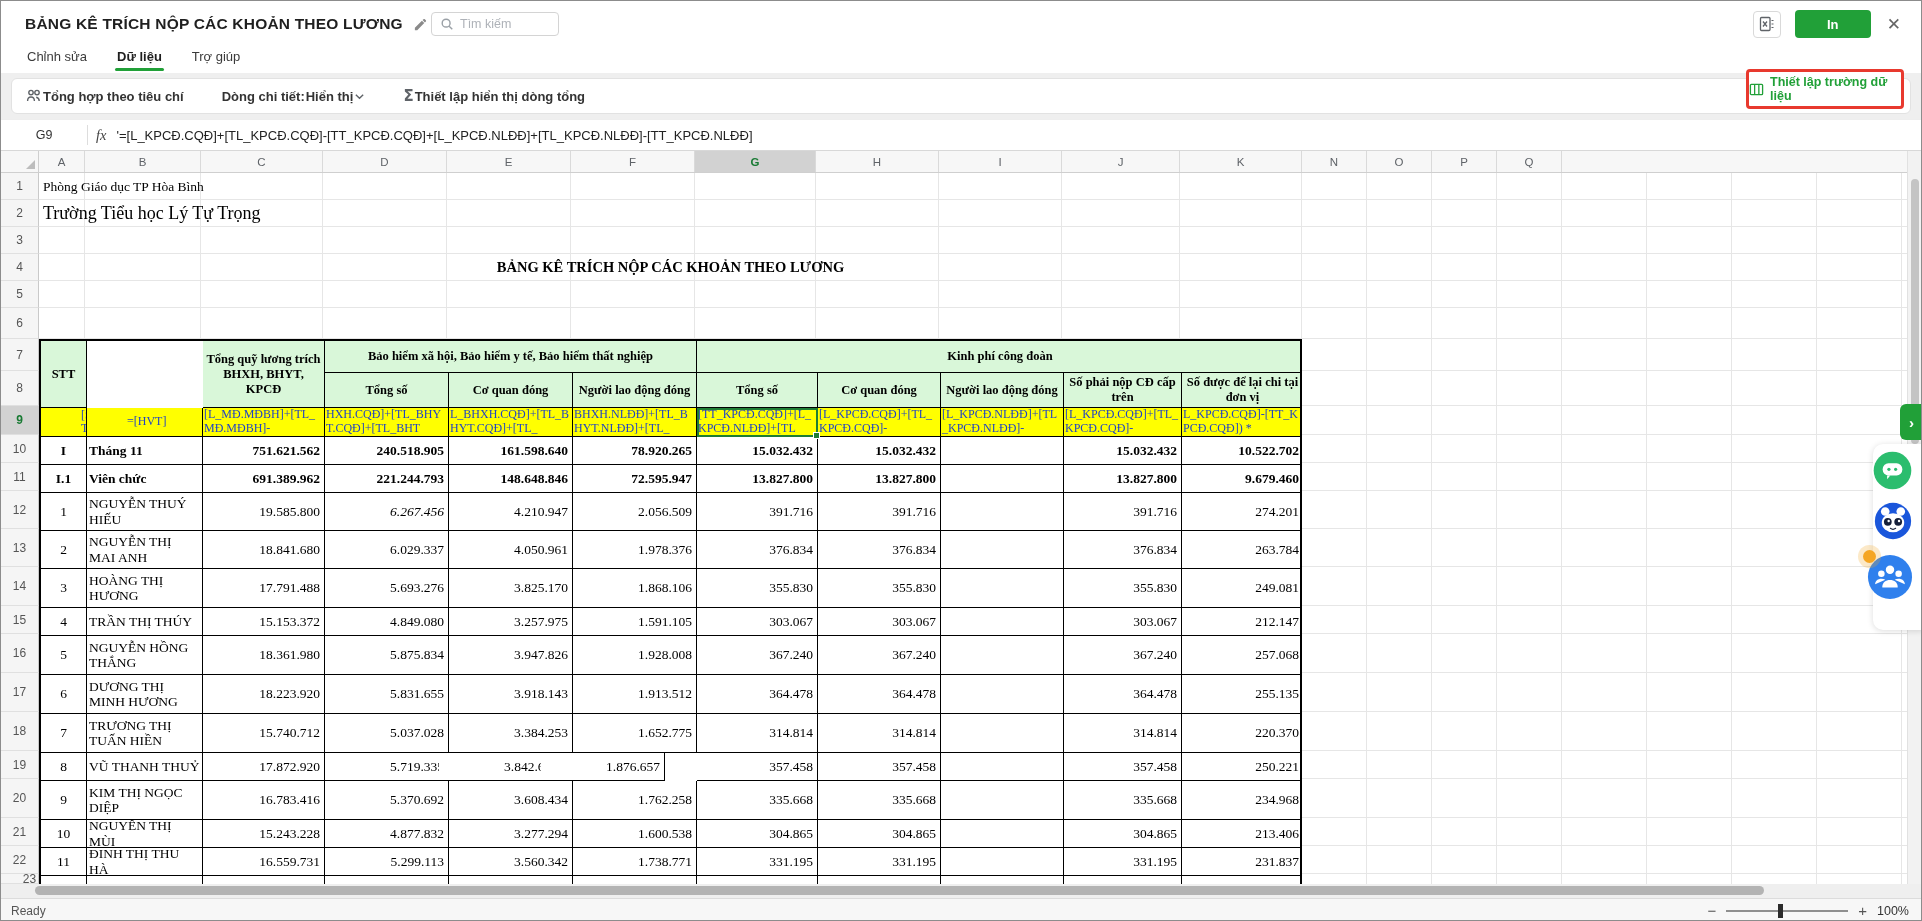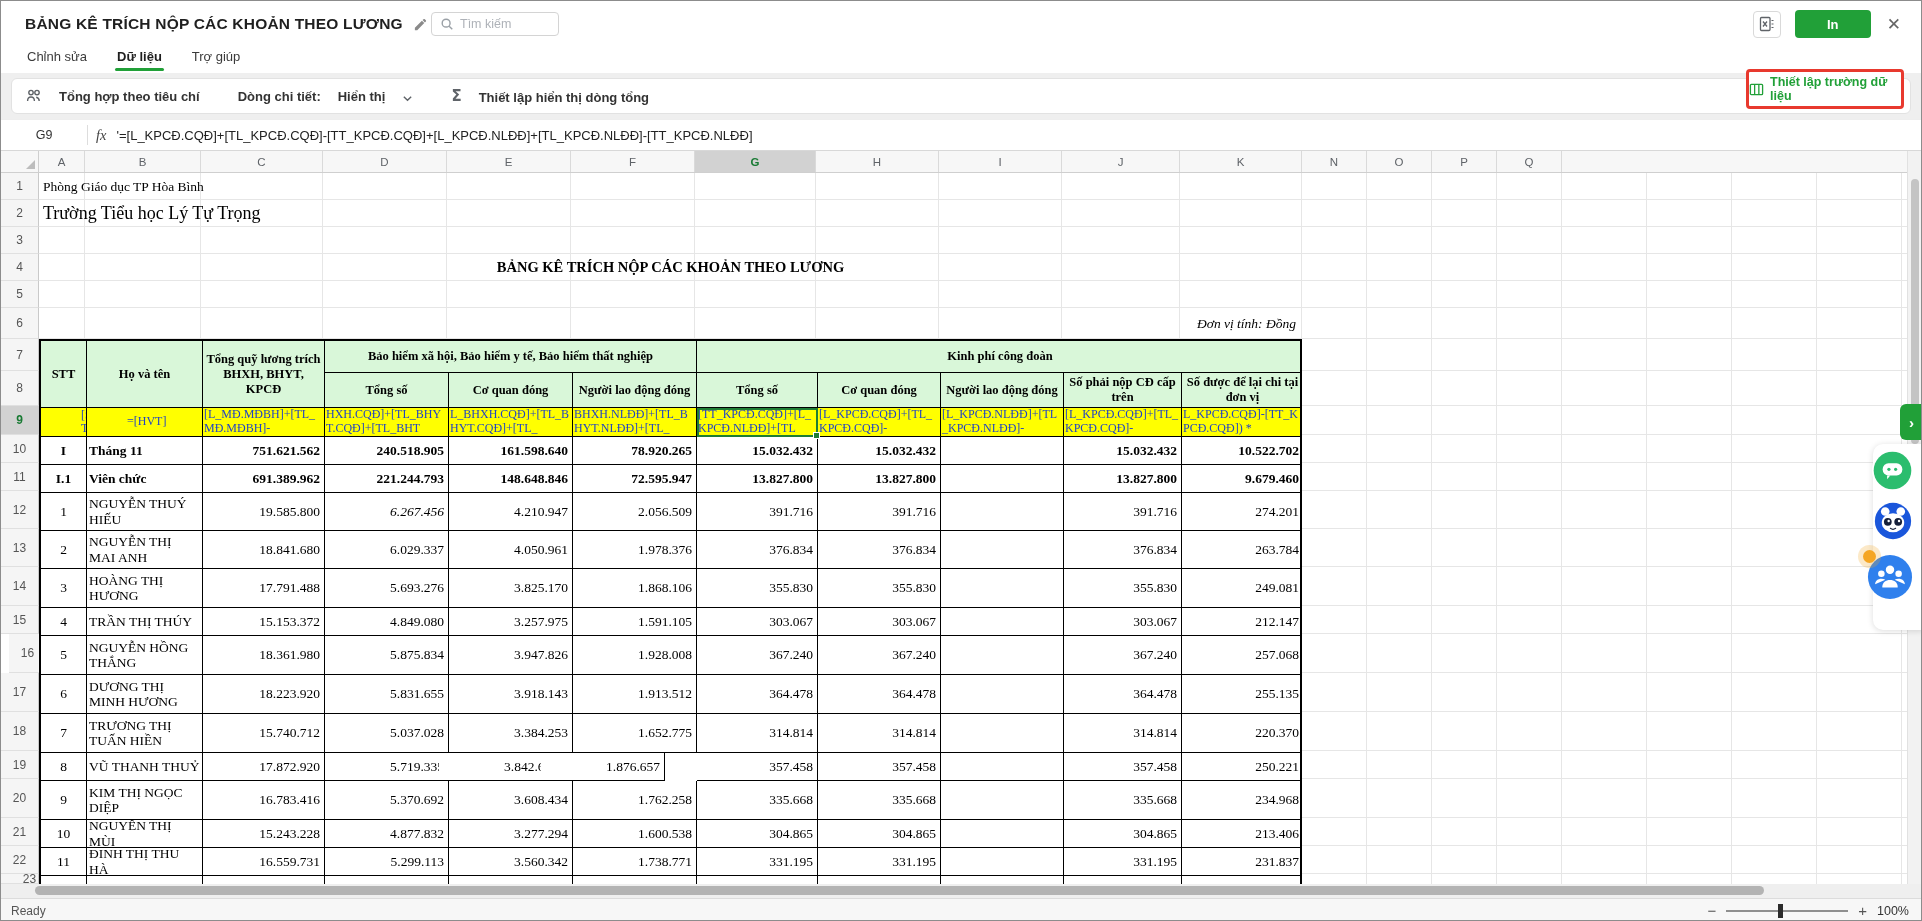--- a/index.html
+++ b/index.html
@@ -21,21 +21,21 @@
   .close-x{font-size:17px;color:#666;cursor:pointer;line-height:1;padding:2px;}
   
   .tabbar{height:26px;display:flex;align-items:flex-start;padding-left:24px;gap:26px;background:#fff;}
   .tab{position:relative;font-size:13px;color:#3a3a3a;padding:2px 2px 7px;cursor:pointer;}
   .tab.active{font-weight:bold;color:#1f1f1f;}
   .tab.active::after{content:'';position:absolute;left:0;right:0;bottom:0;height:3px;background:#21a038;border-radius:2px;}
   
   .toolwrap{height:46px;background:#efefef;padding:5px 10px;}
   .toolcard{position:relative;height:36px;background:#fff;border:1px solid #e2e2e2;border-radius:6px;
             display:flex;align-items:center;padding:0 14px;gap:10px;}
-  .toolitem{display:flex;align-items:flex-end;gap:17px;font-size:13px;font-weight:600;color:#333;cursor:pointer;}
+  .toolitem{display:flex;align-items:center;gap:1px;font-size:13px;font-weight:600;color:#333;cursor:pointer;}
   .toolsep{width:18px;}
   .sigma{font-size:15px;font-weight:bold;color:#5f6368;font-family:"DejaVu Sans",sans-serif;}
   .redbox{position:absolute;right:6px;top:-10px;width:158px;height:40px;border:3px solid #e8392e;
           border-radius:4px;display:flex;align-items:center;justify-content:center;background:#fff;}
   .datafields{display:flex;align-items:center;gap:6px;font-size:12.5px;font-weight:bold;color:#21a038;cursor:pointer;}
   
   .fbar{height:32px;display:flex;align-items:center;background:#fff;border-bottom:1px solid #d8d8d8;border-top:1px solid #eee;}
   .namebox{width:86px;text-align:center;font-size:12.5px;color:#333;}
   .fdiv{width:1px;height:20px;background:#ddd;}
   .fx{font-style:italic;font-family:"Liberation Serif",serif;font-size:14.5px;color:#444;margin:0 10px 0 8px;}
@@ -210,21 +210,21 @@
         <div class="rownum" style="top: 135px; height: 31px;">6</div>
         <div class="rownum" style="top: 166px; height: 32px;">7</div>
         <div class="rownum" style="top: 198px; height: 35px;">8</div>
         <div class="rownum sel" style="top: 233px; height: 29px;">9</div>
         <div class="rownum" style="top: 262px; height: 28px;">10</div>
         <div class="rownum" style="top: 290px; height: 28px;">11</div>
         <div class="rownum" style="top: 318px; height: 38px;">12</div>
         <div class="rownum" style="top: 356px; height: 38px;">13</div>
         <div class="rownum" style="top: 394px; height: 39px;">14</div>
         <div class="rownum" style="top: 433px; height: 28px;">15</div>
-        <div class="rownum" style="top: 461px; height: 39px; margin-left: 8px;">16</div>
+        <div class="rownum" style="top: 461px; height: 39px;">16</div>
         <div class="rownum" style="top: 500px; height: 39px;">17</div>
         <div class="rownum" style="top: 539px; height: 39px;">18</div>
         <div class="rownum" style="top: 578px; height: 28px;">19</div>
         <div class="rownum" style="top: 606px; height: 39px;">20</div>
         <div class="rownum" style="top: 645px; height: 28px;">21</div>
         <div class="rownum" style="top: 673px; height: 28px;">22</div>
         <div class="rownum" style="top: 701px; height: 10px; padding-left: 20px;">23</div>
         <div class="vline" style="left: 83px; top: 0px; height: 711px;"></div>
         <div class="vline" style="left: 199px; top: 0px; height: 711px;"></div>
         <div class="vline" style="left: 321px; top: 0px; height: 711px;"></div>
@@ -268,26 +268,22 @@
         <div class="hline" style="left: 38px; top: 700px; width: 1870px;"></div>
         <div class="docrow" style="left: 40px; top: 0px; height: 27px; font-size: 13.5px;">
           <div class="" style="padding: 0px 6px 0px 2px;">Phòng Giáo dục TP Hòa Bình</div>
         </div>
         <div class="docrow" style="left: 40px; top: 27px; height: 27px; font-size: 18px; font-weight: normal;">
           <div class="" style="padding: 0px 6px 0px 2px;">Trường Tiểu học Lý Tự Trọng</div>
         </div>
         <div class="docrow" style="left: 38px; top: 81px; width: 1263px; height: 27px; justify-content: center; font-weight: bold; font-size: 14.5px;">
           <div class="" style="padding: 0px 10px;">BẢNG KÊ TRÍCH NỘP CÁC KHOẢN THEO LƯƠNG</div>
         </div>
-        <div class="docrow" style="left: 38px; top: 135px; width: 1263px; height: 31px; justify-content: flex-end; font-style: italic; font-size: 13.5px;">
-          <div class="" style="padding: 0px 6px;">Đơn vị tính: Đồng</div>
-        </div>
         <div class="tablebox" style="left: 38px; top: 166px; width: 1263px; height: 560px;">
           <div class="tc th" style="left: 0px; top: 0px; width: 46px; height: 67px;">STT</div>
-          <div class="tc th" style="left: 46px; top: 0px; width: 116px; height: 67px;">Họ và tên</div>
           <div class="tc th" style="left: 162px; top: 0px; width: 122px; height: 67px;">Tổng quỹ lương trích BHXH, BHYT, KPCĐ</div>
           <div class="tc th" style="left: 284px; top: 0px; width: 372px; height: 32px;">Bảo hiểm xã hội, Bảo hiểm y tế, Bảo hiểm thất nghiệp</div>
           <div class="tc th" style="left: 656px; top: 0px; width: 607px; height: 32px;">Kinh phí công đoàn</div>
           <div class="tc th" style="left: 284px; top: 32px; width: 124px; height: 35px;">Tổng số</div>
           <div class="tc th" style="left: 408px; top: 32px; width: 124px; height: 35px;">Cơ quan đóng</div>
           <div class="tc th" style="left: 532px; top: 32px; width: 124px; height: 35px;">Người lao động đóng</div>
           <div class="tc th" style="left: 656px; top: 32px; width: 121px; height: 35px;">Tổng số</div>
           <div class="tc th" style="left: 777px; top: 32px; width: 123px; height: 35px;">Cơ quan đóng</div>
           <div class="tc th" style="left: 900px; top: 32px; width: 123px; height: 35px;">Người lao động đóng</div>
           <div class="tc th" style="left: 1023px; top: 32px; width: 118px; height: 35px;">Số phải nộp CĐ cấp trên</div>

